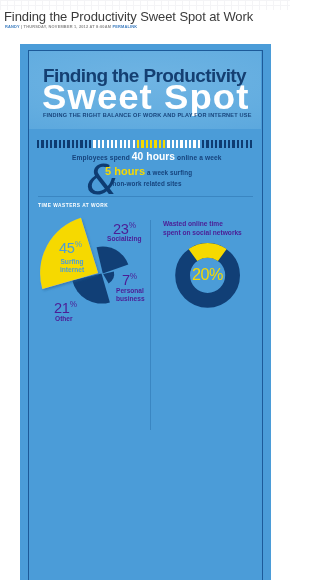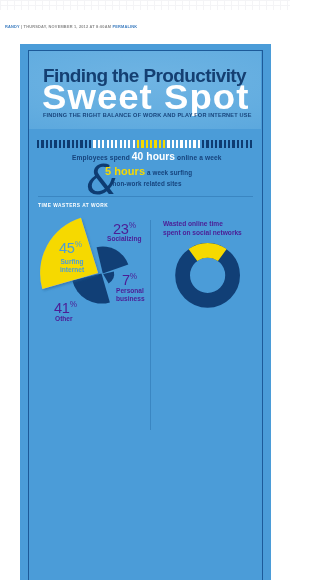--- a/index.html
+++ b/index.html
@@ -54,20 +54,21 @@
   .lbl-sm{position:absolute;font-size:6.6px;font-weight:bold;white-space:nowrap;line-height:8.2px;}
   .c-navy{color:#4c1d95;} .c-bg{color:#4b9cd8;}
   .donut-val{position:absolute;left:167px;top:221px;width:41px;text-align:center;font-size:16.2px;
     color:#f6d900;letter-spacing:-0.4px;}
 </style>
 </head>
 <body>
 
 <div class="page">
   <div class="gridtop"></div>
+  <div class="post-title">Finding the Productivity Sweet Spot at Work</div>
   <div class="post-meta">
     <span class="a">RANDY</span><span> | THURSDAY, NOVEMBER 1, 2012 AT 8:00AM </span><span class="a">PERMALINK</span>
   </div>
   <div class="ig">
     <div class="ig-inner"></div>
     <div class="hdr">
       <div class="hdr-l1">Finding the Productivity</div>
       <div class="hdr-l2">Sweet Spot</div>
       <div class="hdr-l3">FINDING THE RIGHT BALANCE OF WORK AND PLAY FOR INTERNET USE</div>
     </div>
@@ -145,22 +146,23 @@
 
     <div class="lbl-big c-bg" style="left:39px;top:196px"><span>45</span><span class="lbl-pct">%</span></div>
     <div class="lbl-sm c-bg" style="left:38px;top:214px;text-align:center;width:28px"><span>Surfing</span><br><span>internet</span></div>
 
     <div class="lbl-big c-navy" style="left:93px;top:177px"><span>23</span><span class="lbl-pct">%</span></div>
     <div class="lbl-sm c-navy" style="left:87px;top:191px">Socializing</div>
 
     <div class="lbl-big c-navy" style="left:102px;top:228px"><span>7</span><span class="lbl-pct">%</span></div>
     <div class="lbl-sm c-navy" style="left:96px;top:243px"><span>Personal</span><br><span>business</span></div>
 
-    <div class="lbl-big c-navy" style="left:34px;top:256px"><span>41</span><span class="lbl-pct">%</span></div>
+    <div class="lbl-big c-navy" style="left:34px;top:256px"><span>21</span><span class="lbl-pct">%</span></div>
     <div class="lbl-sm c-navy" style="left:35px;top:271px">Other</div>
 
     <div class="lbl-sm c-navy" style="left:143px;top:176px;line-height:8.8px"><span>Wasted online time</span><br><span>spent on social networks</span></div>
     <svg class="pie-svg" width="251" height="536" viewBox="0 0 251 536">
       <circle cx="187.6" cy="231.3" r="25" fill="none" stroke="#113f76" stroke-width="14.8"></circle>
       <path d="M 172.91 211.07 A 25 25 0 0 1 202.29 211.07" fill="none" stroke="#f6d900" stroke-width="14.8"></path>
     </svg>
+    <div class="donut-val">20%</div>
   </div>
 </div>
 
 </body></html>

